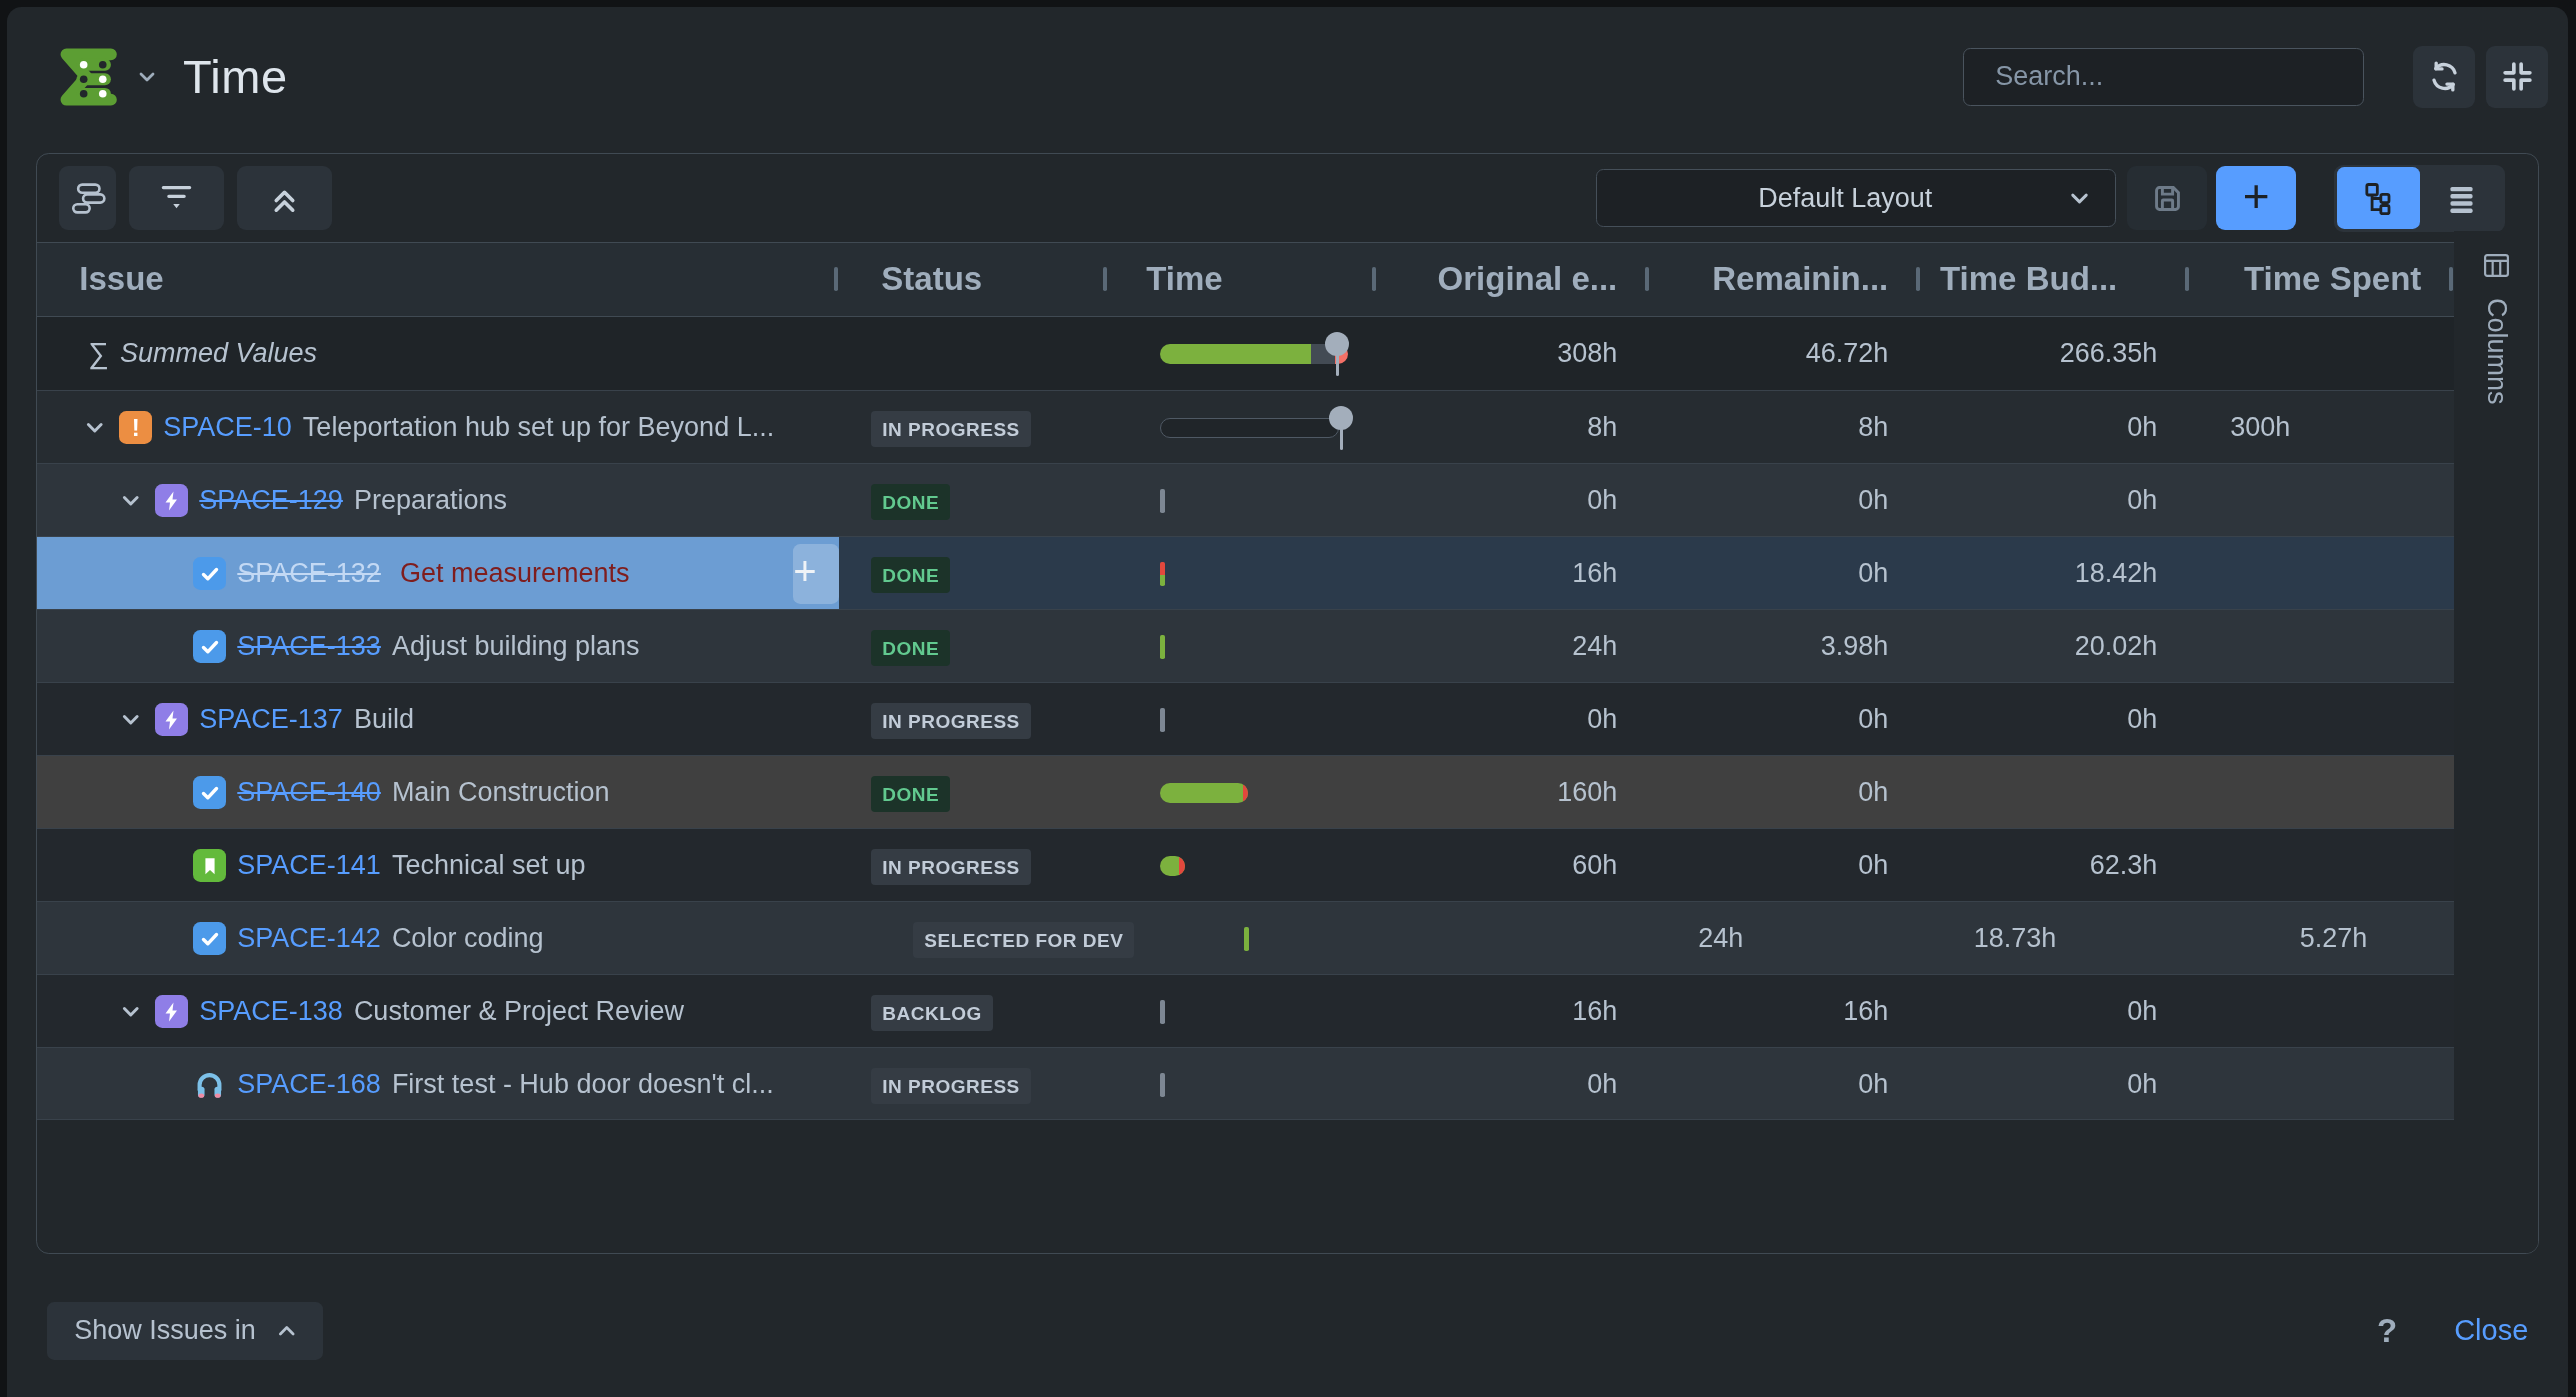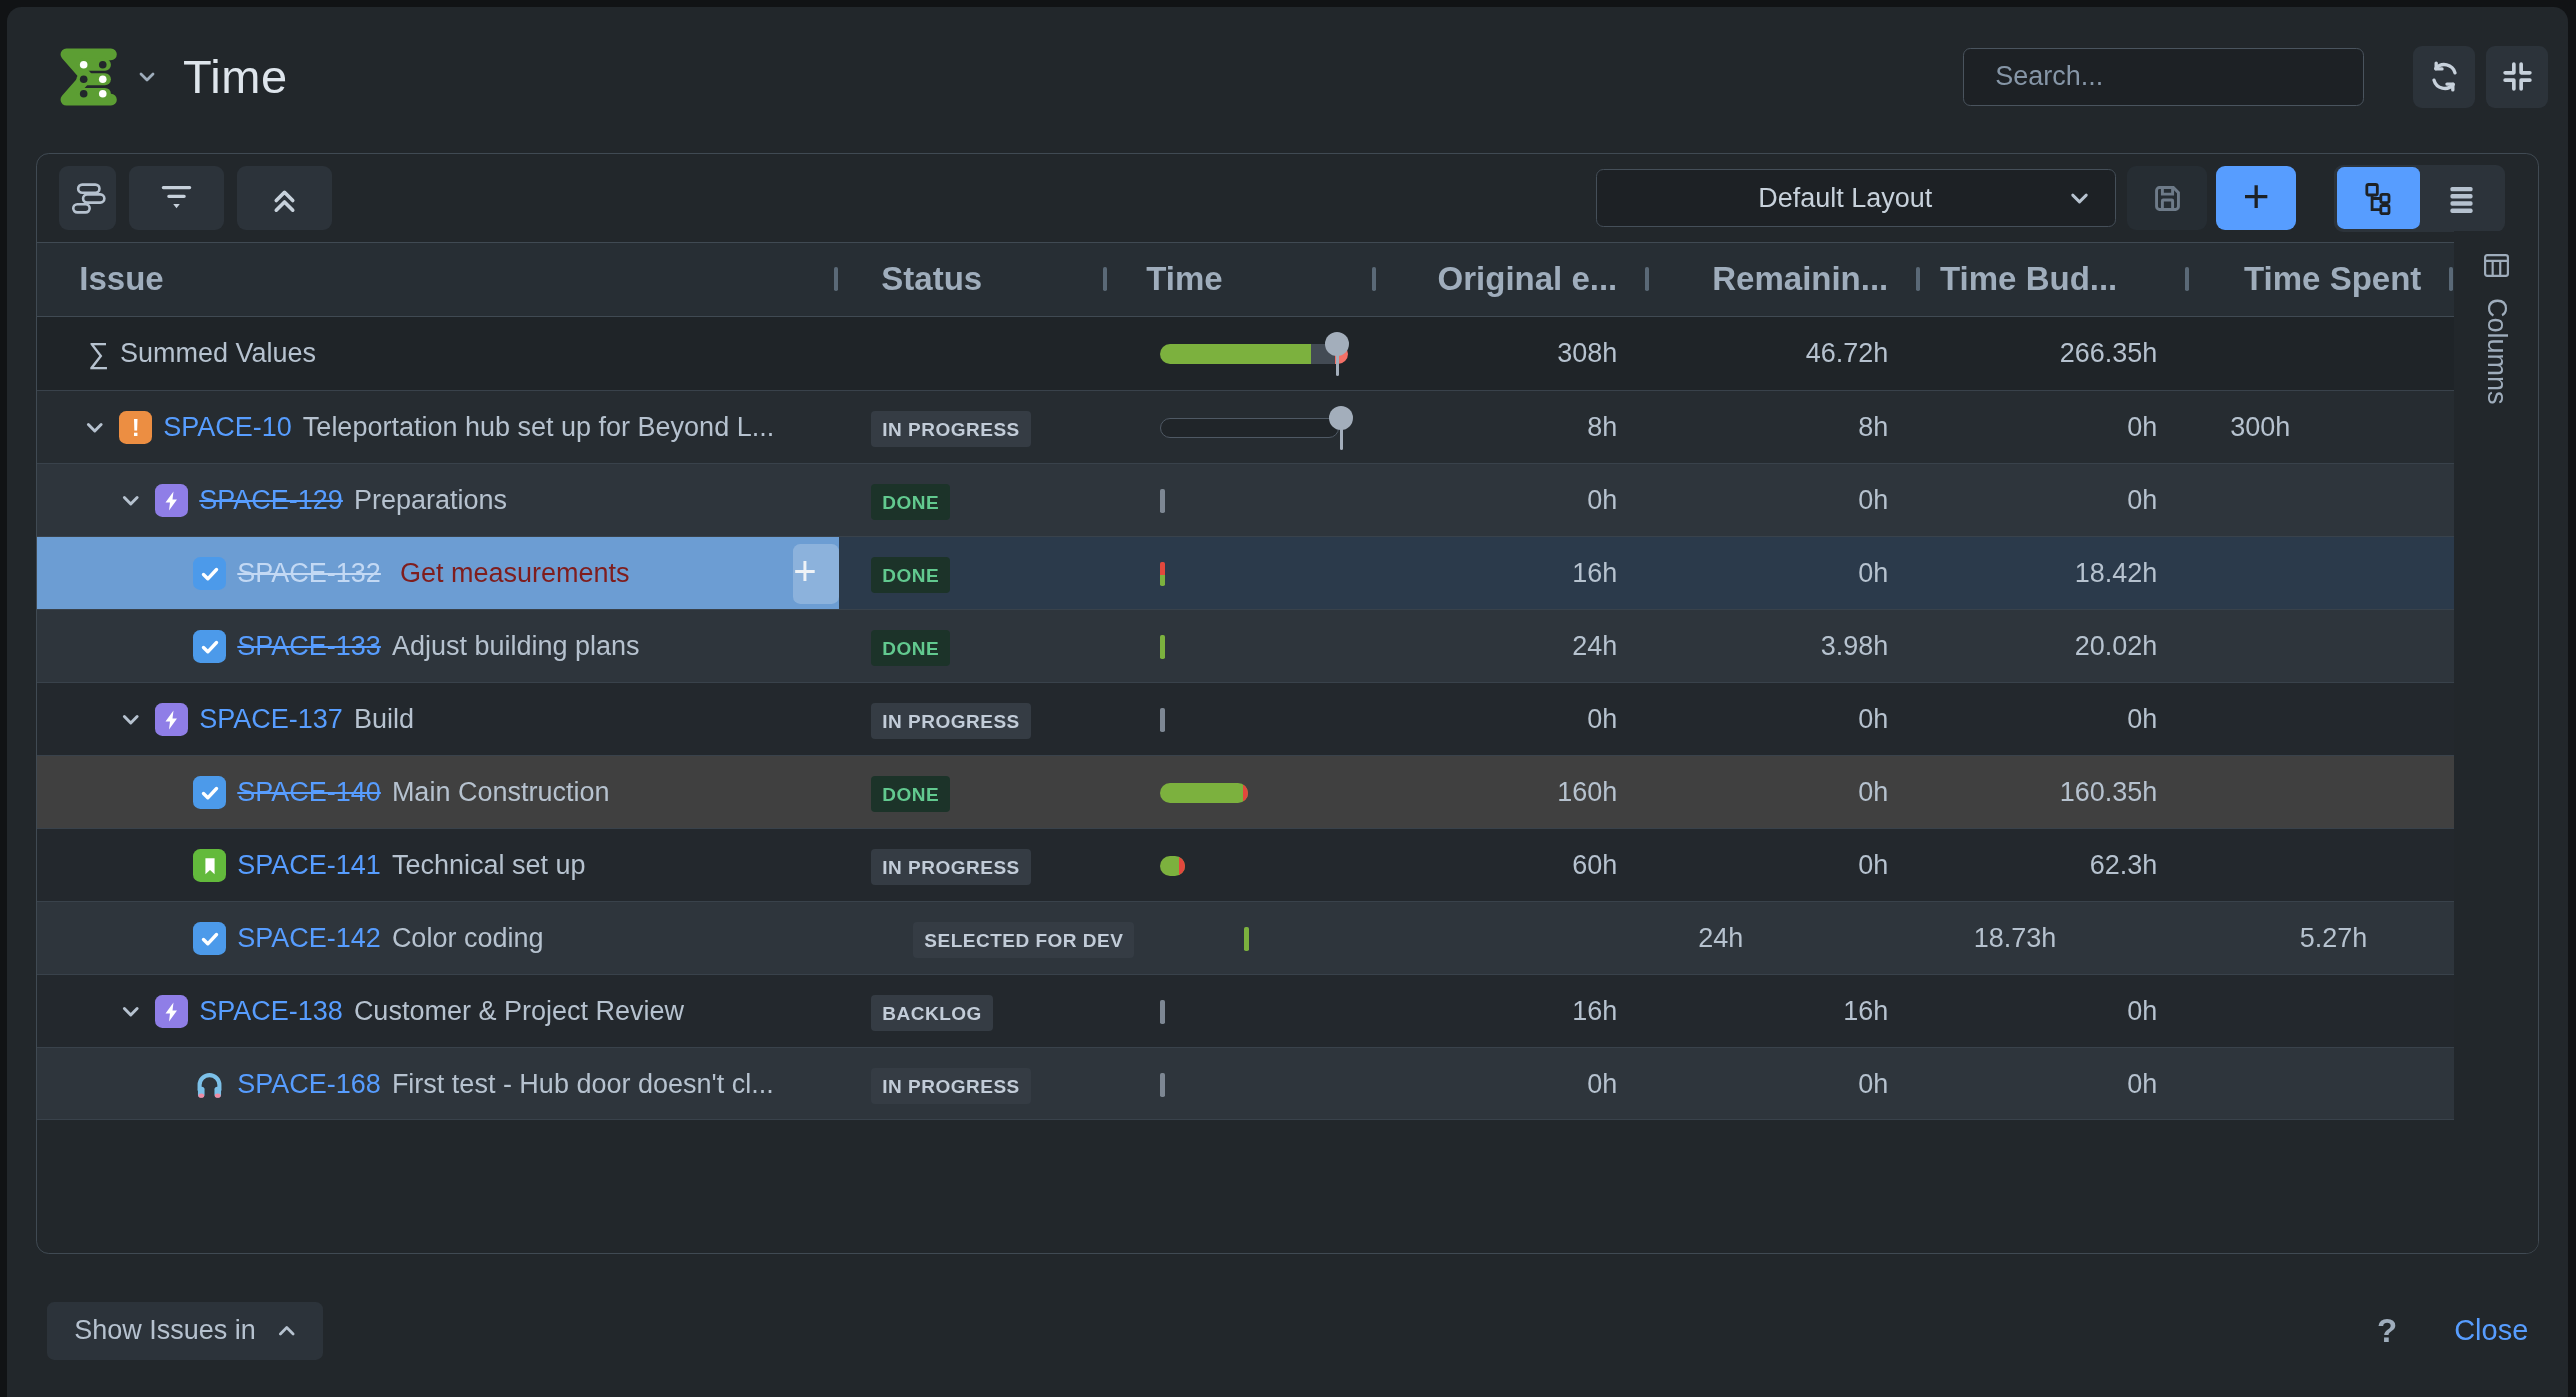--- a/index.html
+++ b/index.html
@@ -57,21 +57,21 @@
   .th.budget-h span { padding-right:73px; }
   .handle { position:absolute; right:1.8px; top:24px; width:3.6px; height:24px;
     border-radius:1.8px; background:#5A6977; cursor:col-resize; }
   .tbody { margin-right:84px; }
   .row { height:73px; border-top:1.8px solid #39424B; cursor:pointer; }
   .row:first-child { border-top:none; }
   .row:last-child { border-bottom:1.8px solid #39424B; }
   .cell { position:relative; overflow:hidden; }
   .issue-inner { height:73px; display:flex; align-items:center; gap:11px; white-space:nowrap; }
   .sigma { font-size:29px; color:#B6C2CF; }
-  .sumlabel { font-size:27px; color:#B6C2CF; }
+  .sumlabel { font-size:27px; color:#B6C2CF;font-style:italic; }
   .chev { width:27px; height:27px; display:flex; align-items:center; justify-content:center; }
   .chev-sp { width:27px; }
   .titem { width:33px; height:33px; border-radius:7.3px; display:flex; align-items:center;
     justify-content:center; flex:none; }
   .titem .ex { color:#fff; font-size:24px; font-weight:bold; line-height:1; }
   .ikey { font-size:27px; color:#579DFF; }
   .ikey.struck { text-decoration:line-through; }
   .isummary { font-size:27px; color:#B6C2CF; overflow:hidden; text-overflow:ellipsis; }
   .row.selected { background:#2B3A4B !important; }
   .row.selected .issue-cell { background:#6C9DD3; }
@@ -397,21 +397,20 @@
             </div>
           </div>
           <div class="cell"><div class="badge green">DONE</div></div>
           <div class="cell time-cell">
             <div class="bar" style="width: 88px;">
               <div class="cap"></div>
             </div>
           </div>
           <div class="cell num">160h</div>
           <div class="cell num">0h</div>
-          <div class="cell num">160.35h</div>
           <div class="cell num budget"></div>
         </div>
         <div class="trow row" style="background: rgb(35, 40, 45);">
           <div class="cell issue-cell">
             <div class="issue-inner" style="padding-left: 118px;">
               <div class="chev-sp"></div>
               <div class="titem" style="background: rgb(99, 186, 60);">
                 <svg width="22" height="22" viewBox="0 0 24 24">
                   <path d="M7 3.5h10V21l-5-4.6L7 21z" fill="#fff"></path>
                 </svg>

